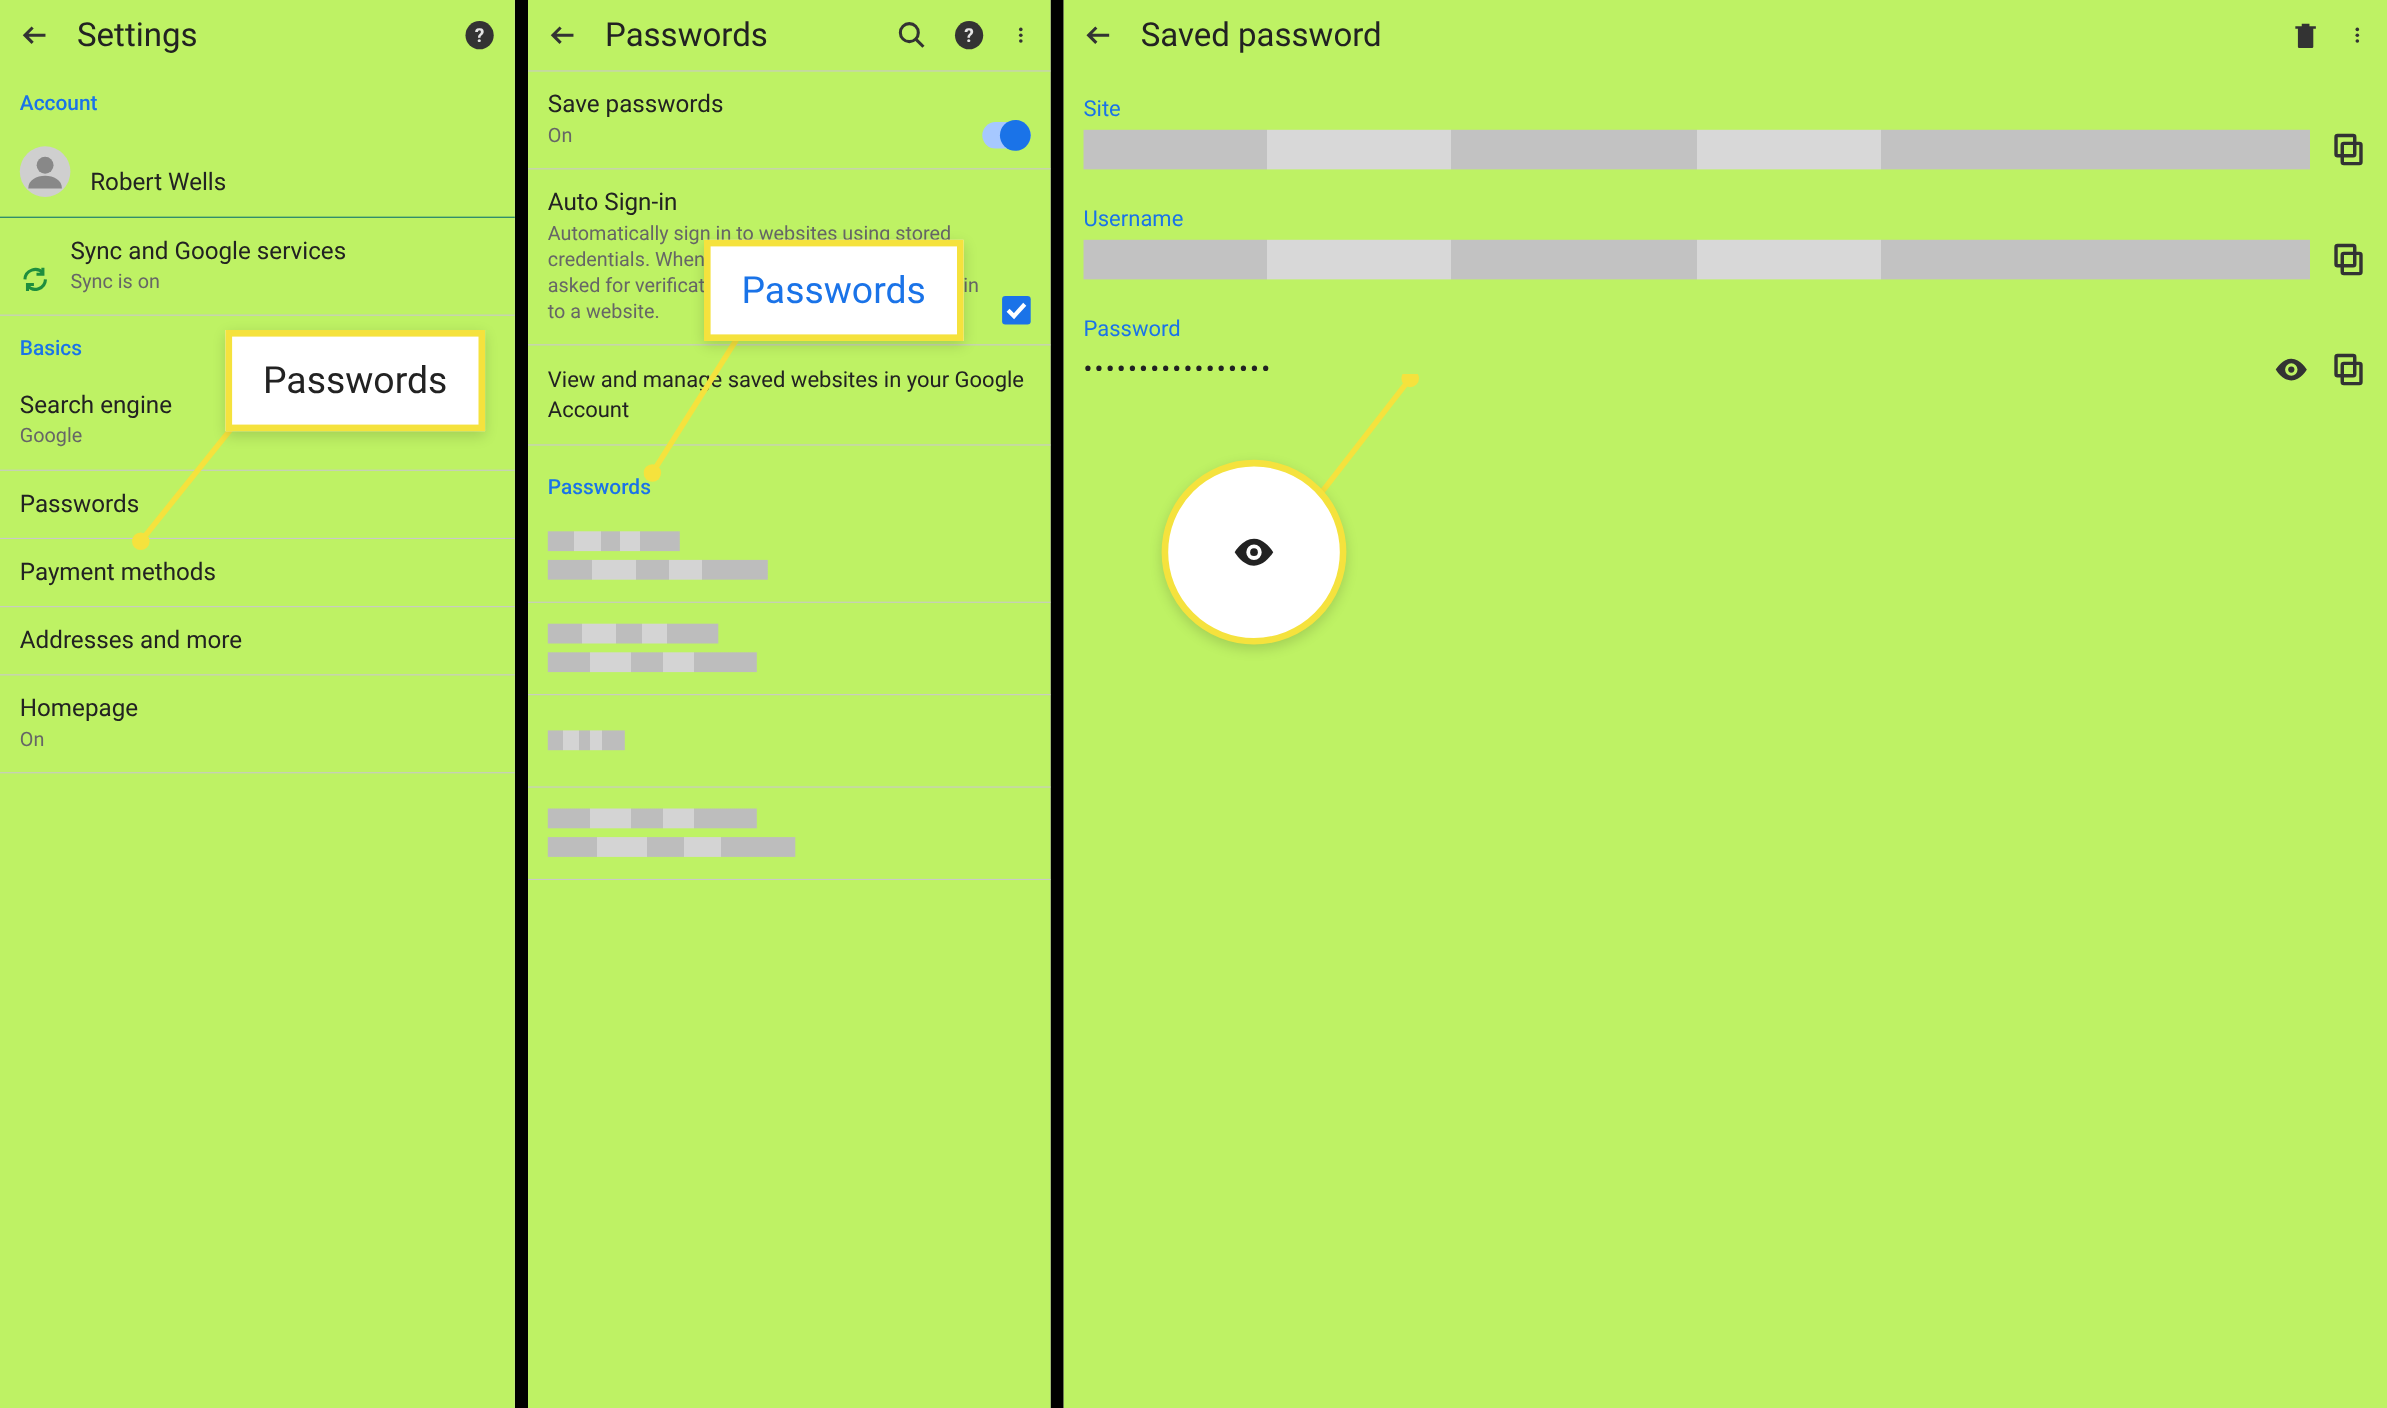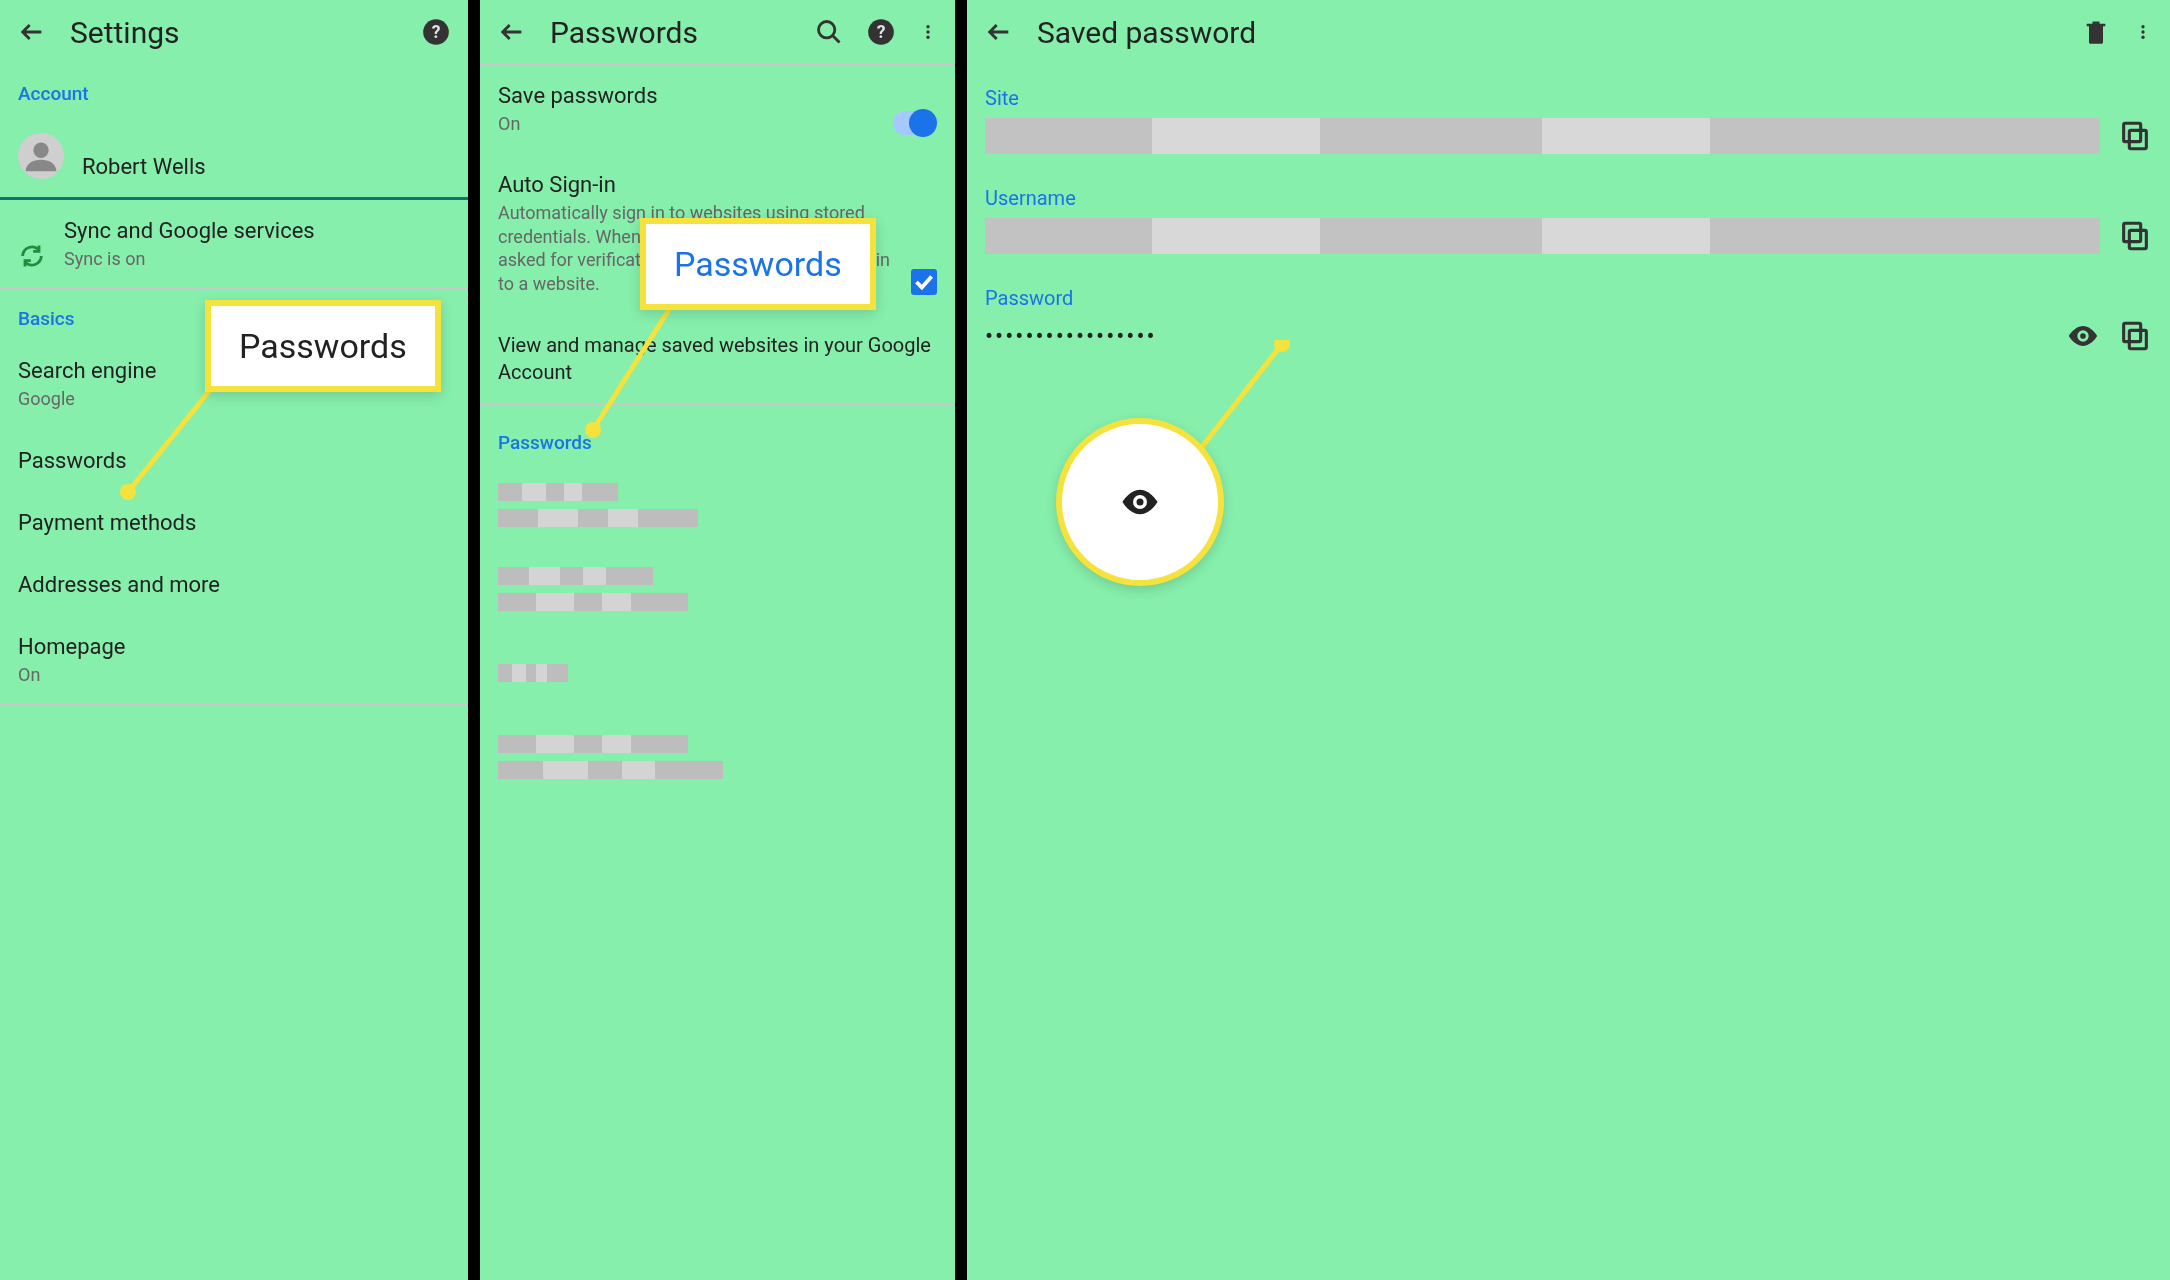--- a/index.html
+++ b/index.html
@@ -1,18 +1,18 @@
 <!DOCTYPE html>
 <html><head>
 <meta charset="utf-8">
 <style>
   *{box-sizing:border-box;margin:0;padding:0;font-family:Roboto,Arial,sans-serif}
   body{background:#fff;width:2170px;height:1280px;overflow:hidden;position:relative}
   .panes{display:flex;width:100%;height:100%}
-  .pane{position:relative;background:#86efac;height:100%}
+  .pane{position:relative;background:#bef264;height:100%}
   .pane.p1{width:468px}
   .pane.p2{width:475px}
   .pane.p3{flex:1}
   .sep{width:12px;background:#000;height:100%}
   .topbar{display:flex;align-items:center;height:64px;padding:0 18px;gap:24px}
   .topbar .title{font-size:30px;color:#222;font-weight:400}
   .topbar .spacer{flex:1}
   .icon{width:28px;height:28px;display:flex;align-items:center;justify-content:center;color:#333}
   svg{width:100%;height:100%}
   .section-label{color:#1a73e8;font-size:19px;font-weight:500;padding:18px 18px 10px}
@@ -70,21 +70,21 @@
         <svg viewBox="0 0 24 24" fill="currentColor">
             <circle cx="12" cy="9" r="4"></circle>
             <path d="M4 20c0-4 4-6 8-6s8 2 8 6"></path>
           </svg>
       </div>
       <div class="rtexts">
           <div class="rtitle">Robert Wells</div>
         </div>
     </div>
 
-    <div class="row" style="border-top:3px solid #0f766e">
+    <div class="row" style="border-top:1px solid #0f766e">
       <div class="sync-ic">
         <svg viewBox="0 0 24 24" fill="none" stroke="currentColor" stroke-width="2.4">
             <path d="M4 12a8 8 0 0 1 14-5M20 12a8 8 0 0 1-14 5"></path>
             <path d="M18 3v5h-5M6 21v-5h5"></path>
           </svg>
       </div>
       <div class="rtexts">
         <div class="rtitle">Sync and Google services</div>
         <div class="rsub">Sync is on</div>
       </div>

